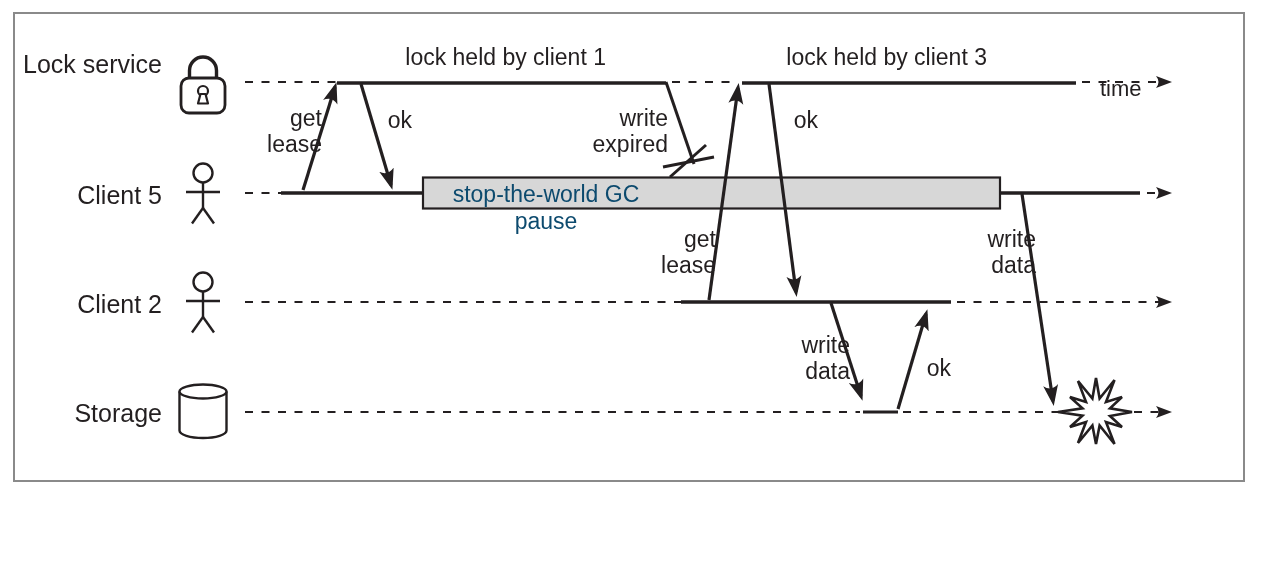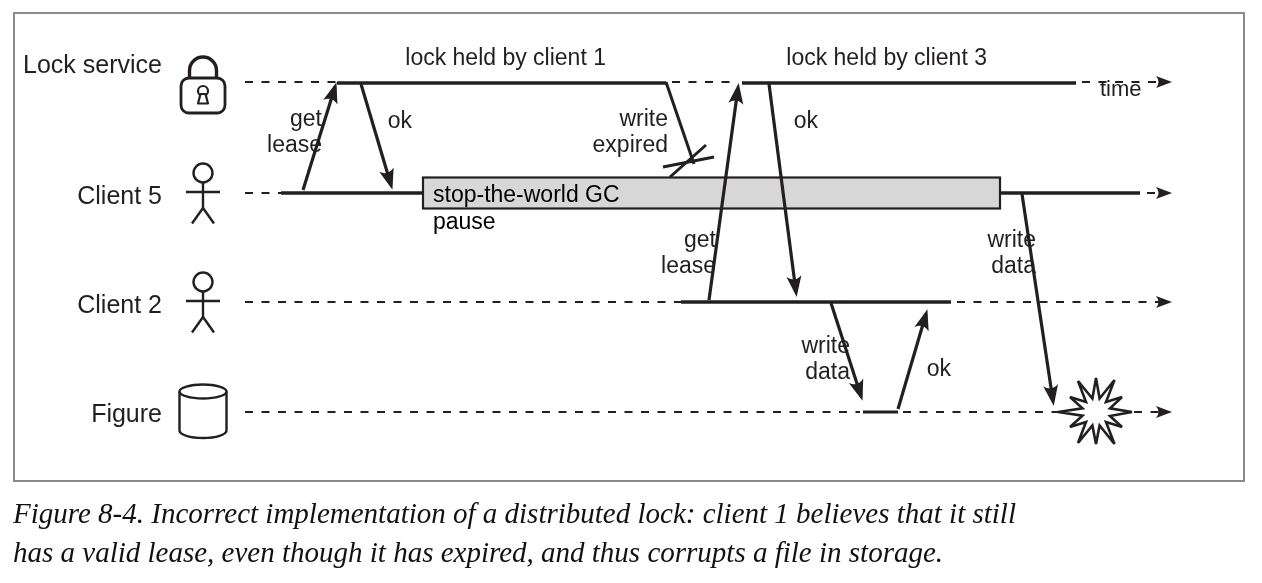--- a/index.html
+++ b/index.html
@@ -36,24 +36,25 @@
     position: absolute;
     font-size: 25px;
     line-height: 31px;
     text-align: right;
     color: #231f20;
   }
   .center { text-align: right; }
   .right  { text-align: right; }
   #gc-box-label {
     position: absolute;
-    left: 433px; top: 181px;
+    left: 421px; top: 181px;
     width: 250px;
     font-size: 23px;
-    color: #000000;
+    text-align: center;
+    color: #0c4a6e;
   }
   #time-label {
     position: absolute;
     left: 1100px; top: 42px;
     width: 80px;
     font-size: 22px;
     text-align: left;
     margin-top: 34px;
   }
   #caption {
@@ -159,34 +160,30 @@
 
     <g>
       <path d="M179.5,391.5 V430.5 a23.5,7.5 0 0 0 47,0 V391.5" fill="#ffffff" stroke="#231f20" stroke-width="2.4"></path>
       <ellipse cx="203" cy="391.5" rx="23.5" ry="7" fill="#ffffff" stroke="#231f20" stroke-width="2.4"></ellipse>
     </g>
   </svg>
 
   <div class="lane-label" style="left:22px; top:49px; width:140px;">Lock service</div>
   <div class="lane-label" style="left:22px; top:180px; width:140px;">Client 5</div>
   <div class="lane-label" style="left:22px; top:289px; width:140px;">Client 2</div>
-  <div class="lane-label" style="left:22px; top:398px; width:140px;">Figure</div>
+  <div class="lane-label" style="left:22px; top:398px; width:140px;">Storage</div>
 
   <div class="lbl center" style="left:346px; top:44px; width:260px;">lock held by client 1</div>
   <div class="lbl center" style="left:727px; top:44px; width:260px;">lock held by client 3</div>
   <div id="time-label">time</div>
   <div id="gc-box-label">stop-the-world GC pause</div>
   <div class="lbl right" style="left:578px; top:105px; width:90px;">write expired</div>
 
   <div class="lbl center" style="left:254px; top:105px; width:68px;">get lease</div>
   <div class="lbl center" style="left:372px; top:107px; width:40px;">ok</div>
   <div class="lbl center" style="left:648px; top:226px; width:68px;">get lease</div>
   <div class="lbl center" style="left:778px; top:107px; width:40px;">ok</div>
   <div class="lbl center" style="left:770px; top:332px; width:80px;">write data</div>
   <div class="lbl center" style="left:911px; top:355px; width:40px;">ok</div>
   <div class="lbl center" style="left:956px; top:226px; width:80px;">write data</div>
 
-  <div id="caption">
-    <div>Figure 8-4. Incorrect implementation of a distributed lock: client 1 believes that it still</div>
-    <div>has a valid lease, even though it has expired, and thus corrupts a file in storage.</div>
-  </div>
 
 </div>
 
 </body></html>

